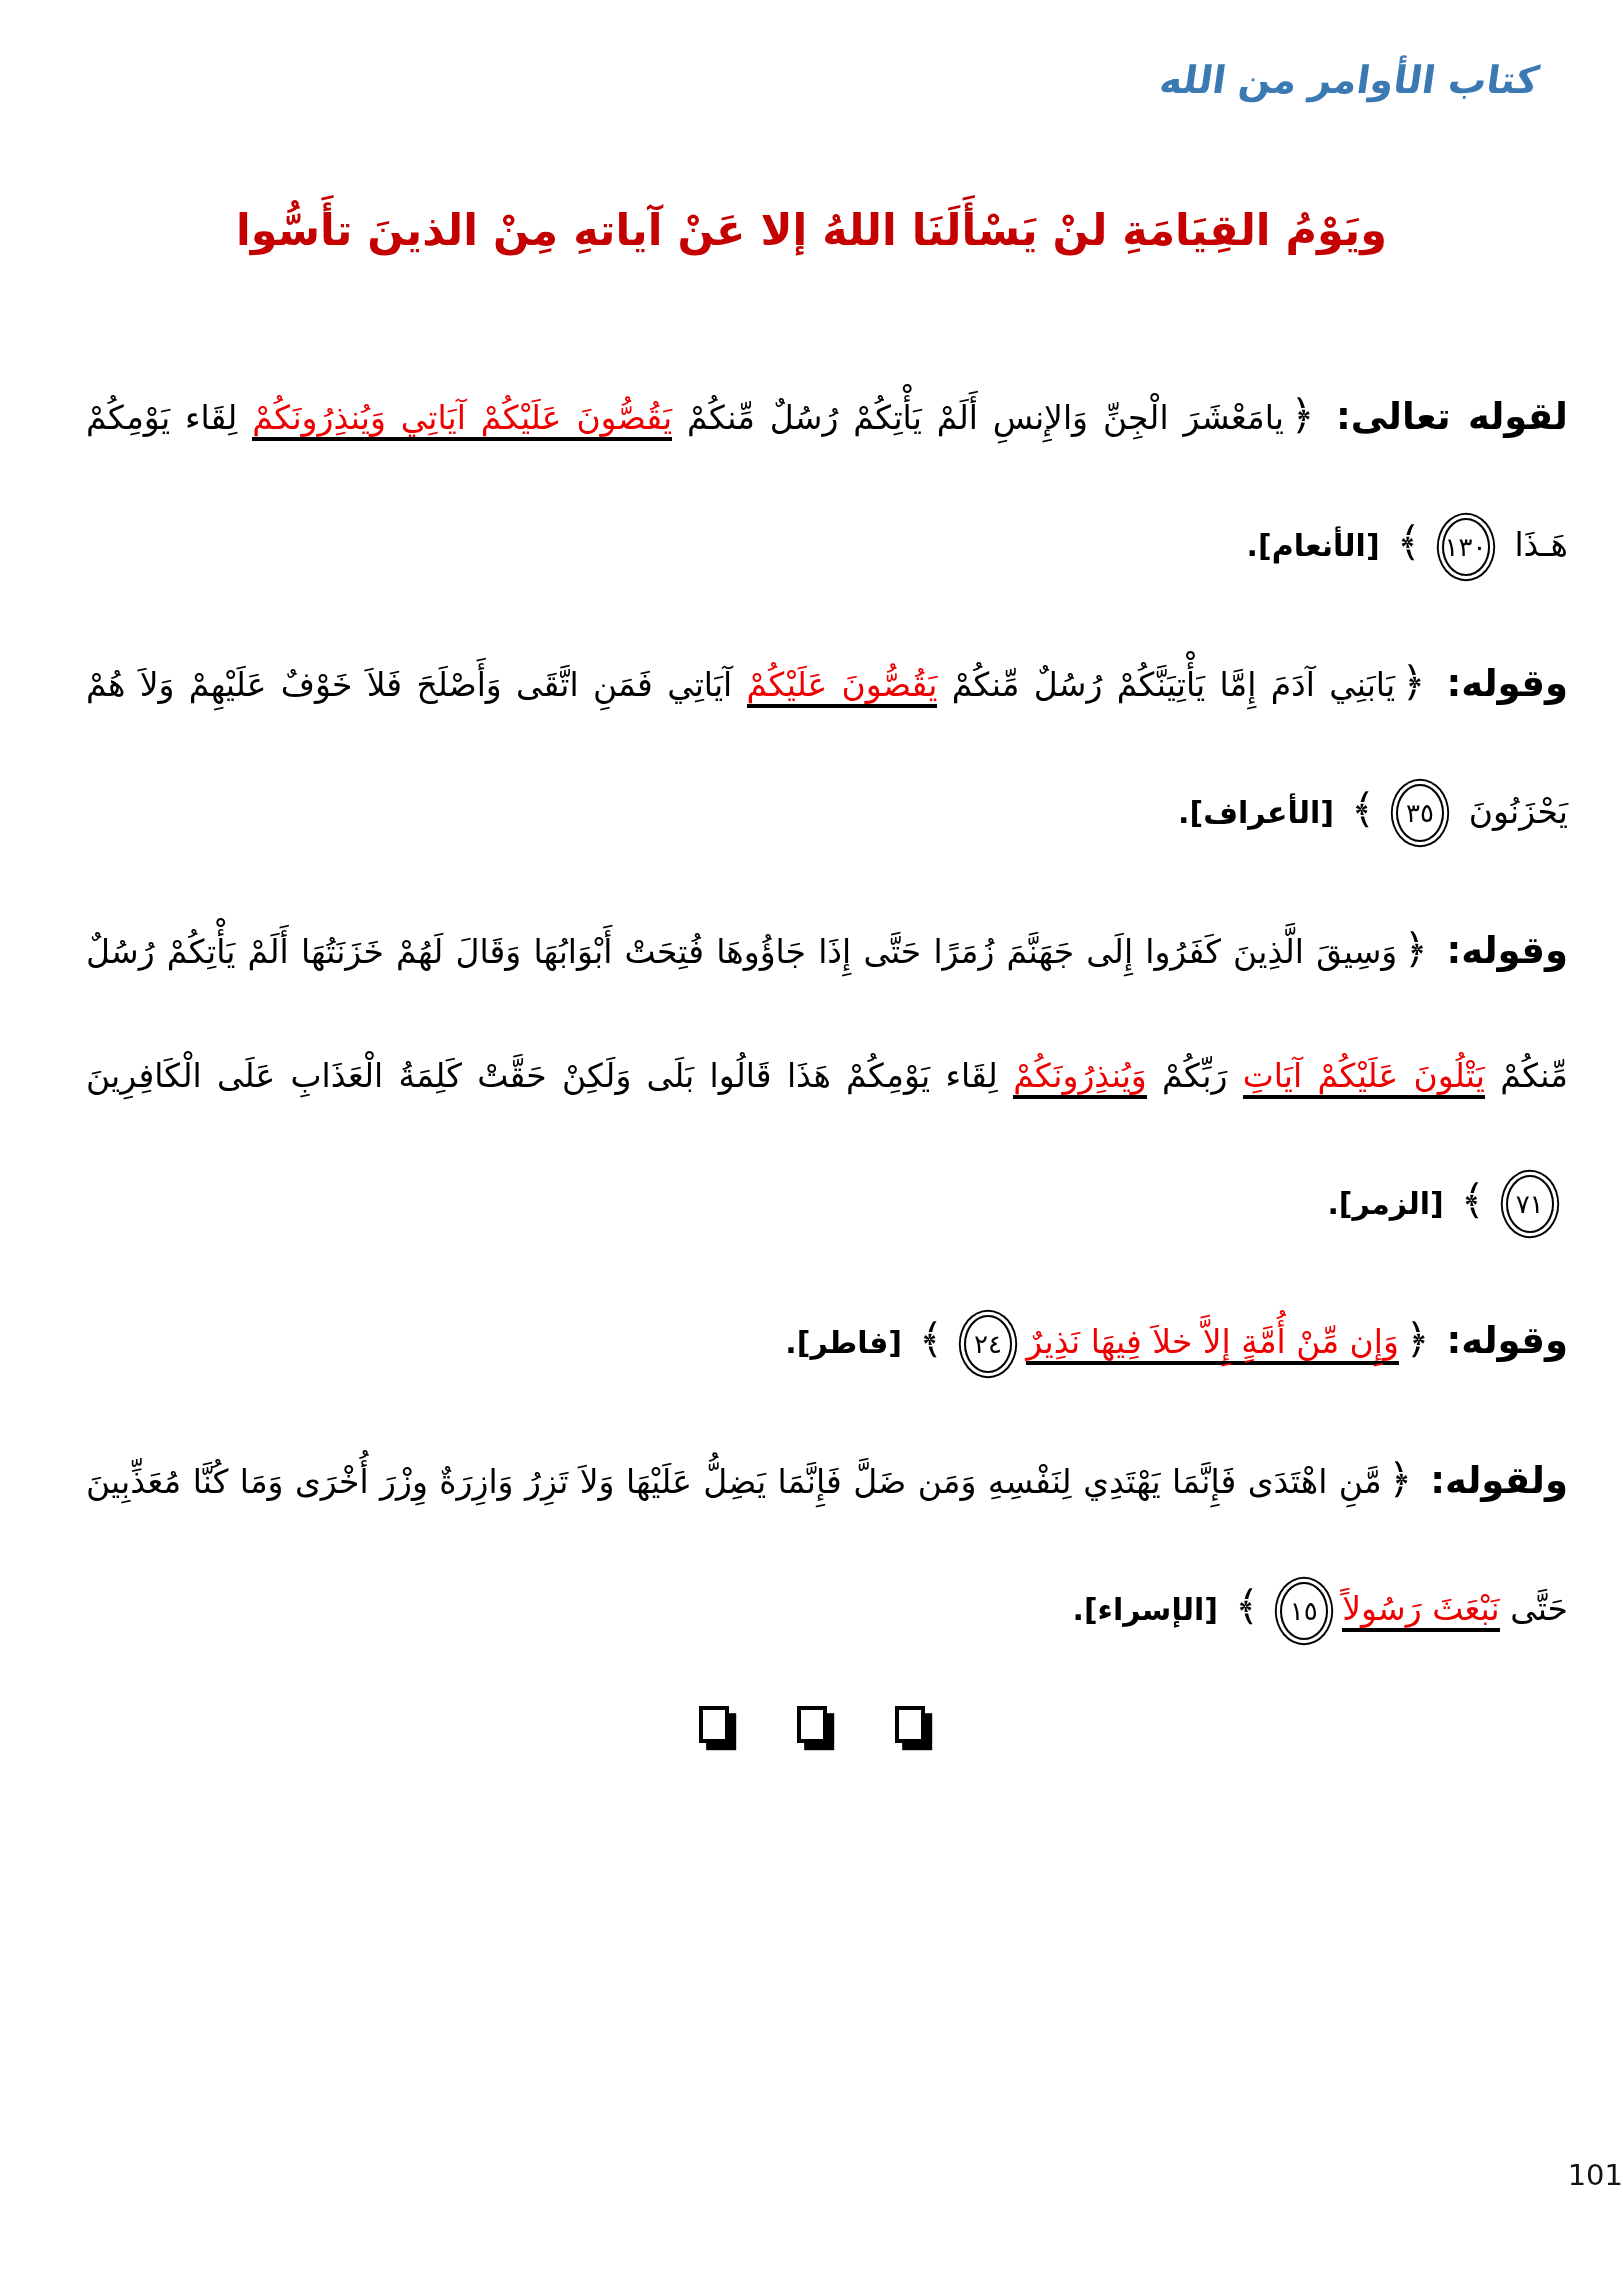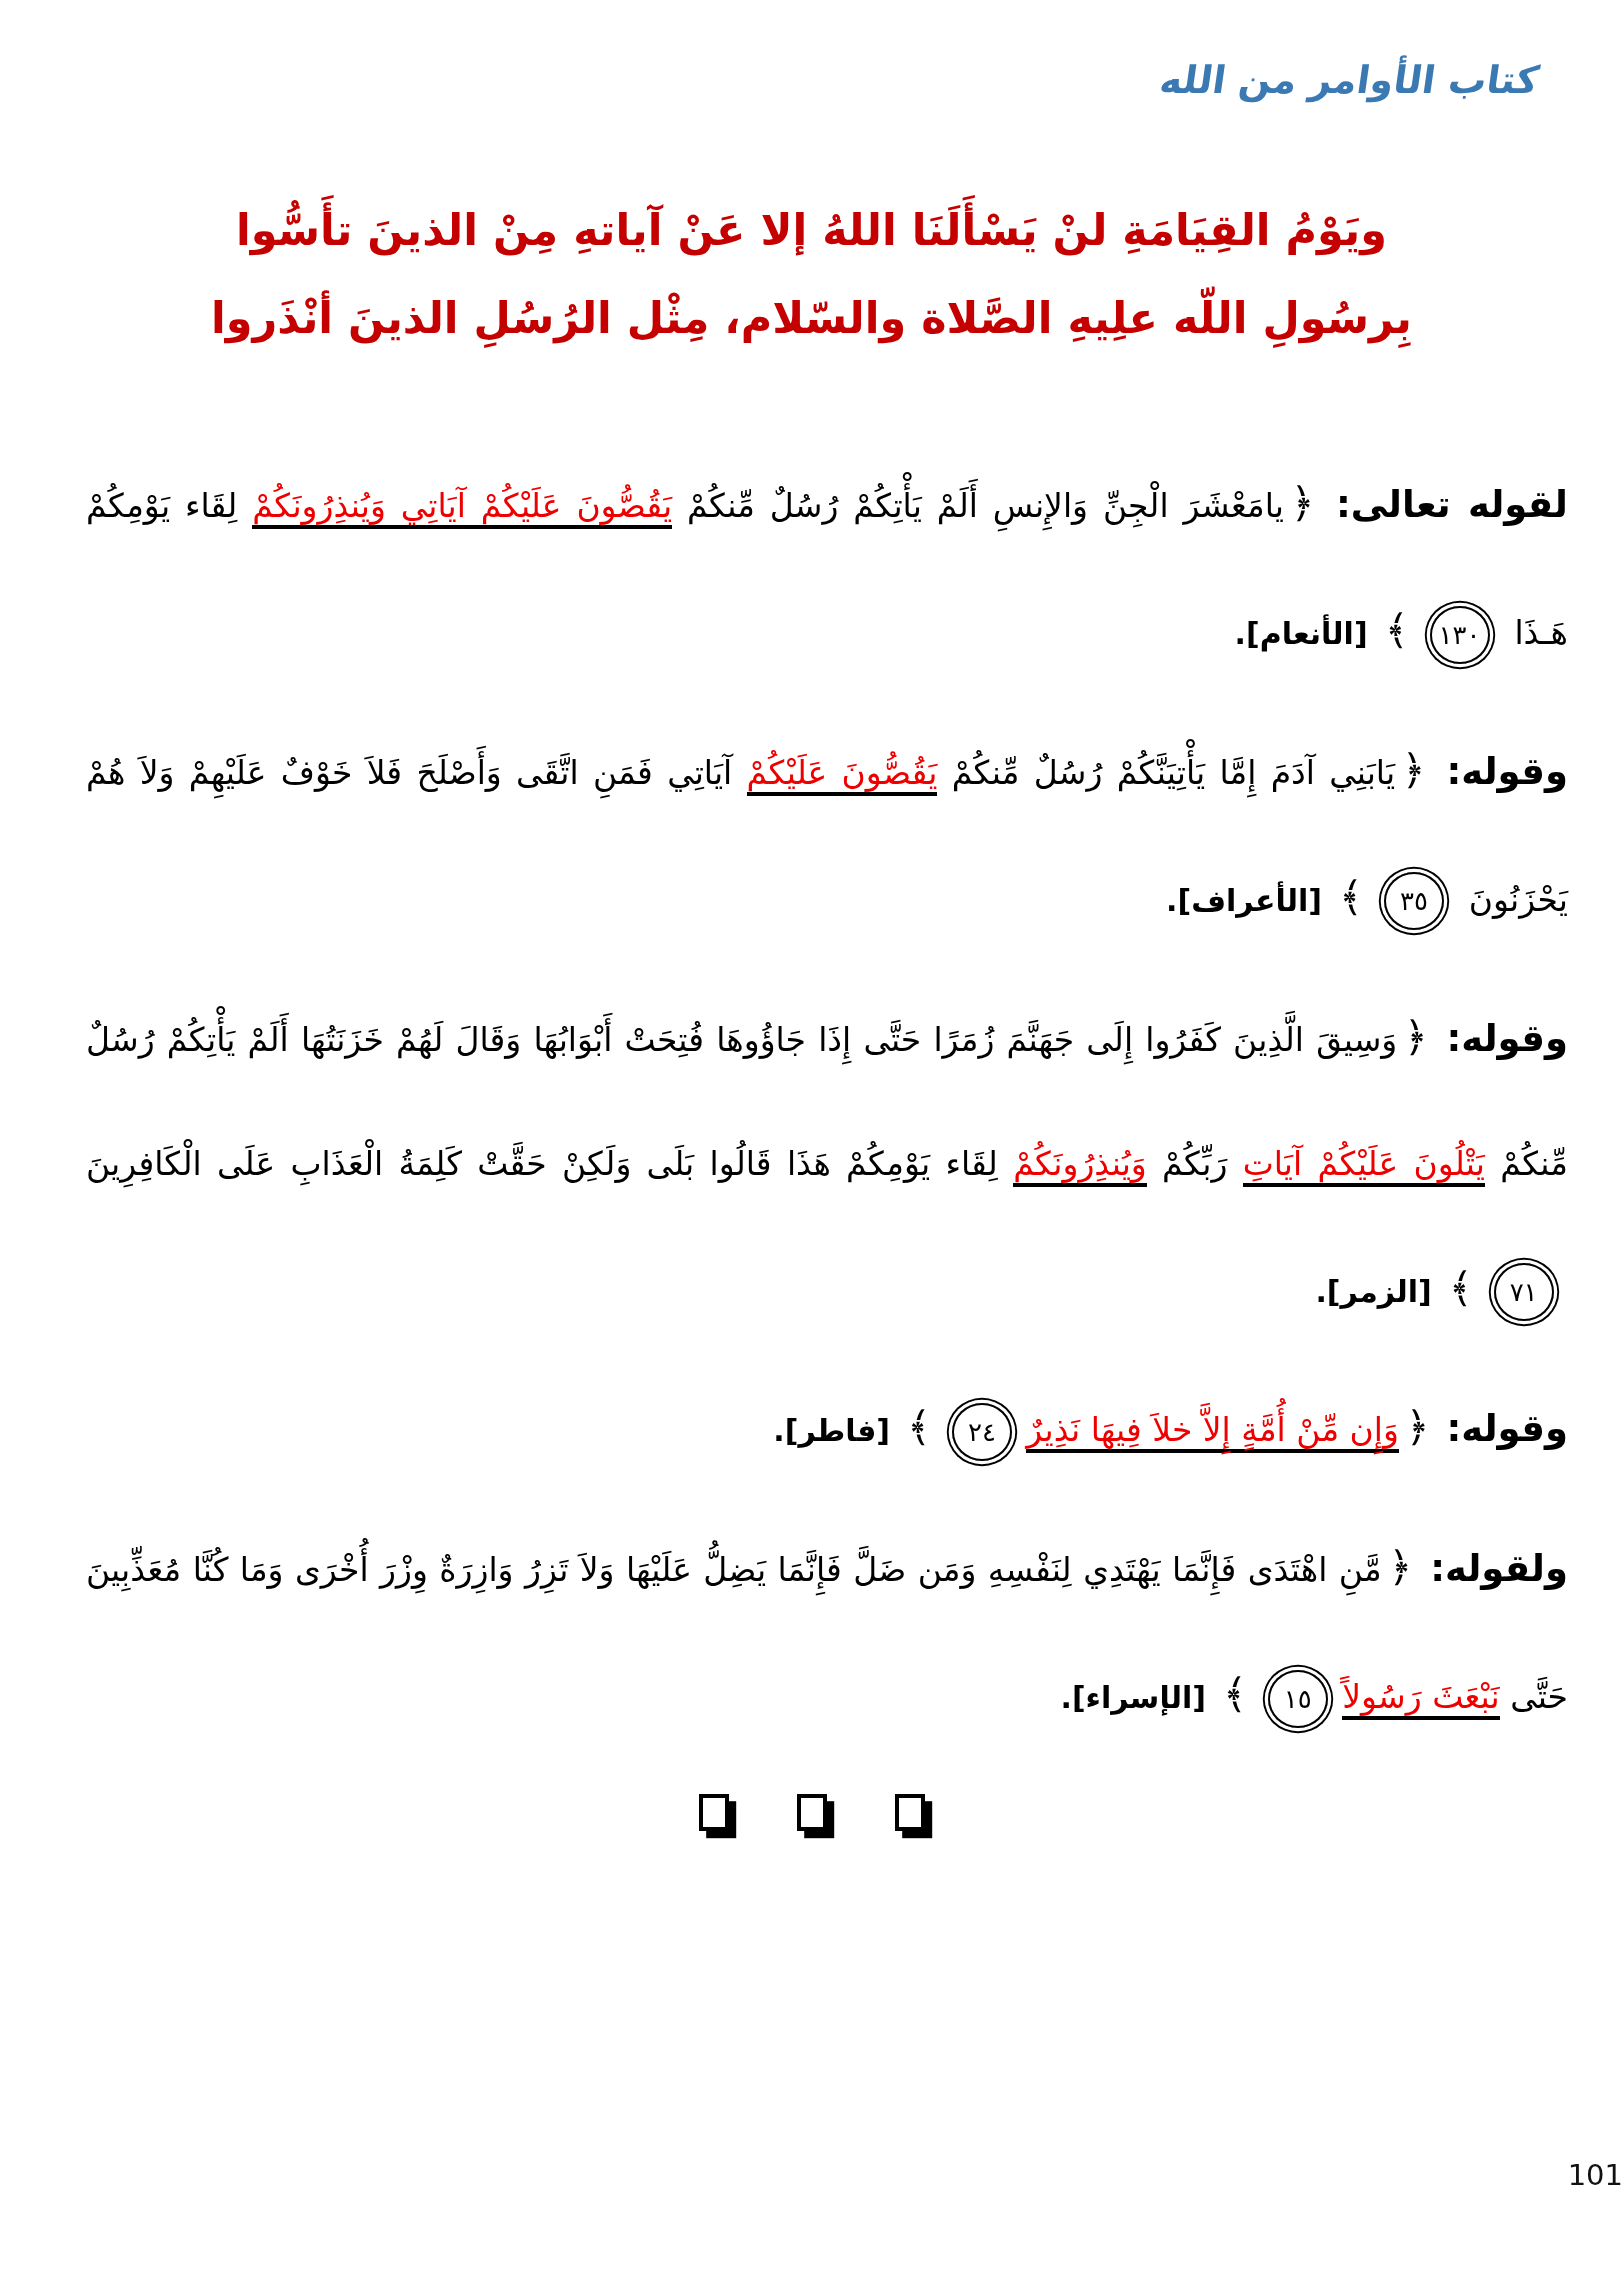--- a/index.html
+++ b/index.html
@@ -65,21 +65,21 @@
     padding: 0 6.5px;
   }
   .seg-red {
     color: var(--verse-red, #ee0000);
     border-bottom: 4.6px solid #000000;
     padding-bottom: 0;
   }
   .verse-num {
     display: inline-block;
     vertical-align: middle;
-    width: 60px;
+    width: 48px;
     height: 58px;
     line-height: 54px;
     margin: 0 14.4px;
     text-align: center;
     font-size: 26px;
     border: 2px solid #000000;
     border-radius: 50%;
     box-shadow: 0 0 0 3.3px #ffffff, 0 0 0 5.2px #000000;
   }
   .source {
@@ -118,21 +118,20 @@
 <body>
 
 <div class="page">
 
   <header class="page-header">
     <span class="calligraphy">كتاب الأوامر من الله</span>
   </header>
 
   <h1 class="heading">
     <div>ويَوْمُ القِيَامَةِ لنْ يَسْأَلَنَا اللهُ إلا عَنْ آياتهِ مِنْ الذينَ تأَسُّوا</div>
-    <div>بِرسُولِ اللّه علِيهِ الصَّلاة والسّلام، مِثْل الرُسُلِ الذينَ أنْذَروا</div>
   </h1>
 
   <main class="quotes" id="quotes">
 
   <p class="quote"><span class="lead">لقوله تعالى:</span> <span class="bracket">﴿</span><span class="seg-plain">يامَعْشَرَ الْجِنِّ وَالإِنسِ أَلَمْ يَأْتِكُمْ رُسُلٌ مِّنكُمْ </span><span class="seg-red">يَقُصُّونَ عَلَيْكُمْ آيَاتِي وَيُنذِرُونَكُمْ</span><span class="seg-plain"> لِقَاء يَوْمِكُمْ هَـذَا </span><span class="verse-num">١٣٠</span><span class="bracket">﴾</span> <span class="source">[الأنعام].</span></p>
       <p class="quote"><span class="lead">وقوله:</span> <span class="bracket">﴿</span><span class="seg-plain">يَابَنِي آدَمَ إِمَّا يَأْتِيَنَّكُمْ رُسُلٌ مِّنكُمْ </span><span class="seg-red">يَقُصُّونَ عَلَيْكُمْ</span><span class="seg-plain"> آيَاتِي فَمَنِ اتَّقَى وَأَصْلَحَ فَلاَ خَوْفٌ عَلَيْهِمْ وَلاَ هُمْ يَحْزَنُونَ </span><span class="verse-num">٣٥</span><span class="bracket">﴾</span> <span class="source">[الأعراف].</span></p>
       <p class="quote"><span class="lead">وقوله:</span> <span class="bracket">﴿</span><span class="seg-plain">وَسِيقَ الَّذِينَ كَفَرُوا إِلَى جَهَنَّمَ زُمَرًا حَتَّى إِذَا جَاؤُوهَا فُتِحَتْ أَبْوَابُهَا وَقَالَ لَهُمْ خَزَنَتُهَا أَلَمْ يَأْتِكُمْ رُسُلٌ مِّنكُمْ </span><span class="seg-red">يَتْلُونَ عَلَيْكُمْ آيَاتِ</span><span class="seg-plain"> رَبِّكُمْ </span><span class="seg-red">وَيُنذِرُونَكُمْ</span><span class="seg-plain"> لِقَاء يَوْمِكُمْ هَذَا قَالُوا بَلَى وَلَكِنْ حَقَّتْ كَلِمَةُ الْعَذَابِ عَلَى الْكَافِرِينَ </span><span class="verse-num">٧١</span><span class="bracket">﴾</span> <span class="source">[الزمر].</span></p>
       <p class="quote"><span class="lead">وقوله:</span> <span class="bracket">﴿</span><span class="seg-red">وَإِن مِّنْ أُمَّةٍ إِلاَّ خلاَ فِيهَا نَذِيرٌ</span><span class="verse-num">٢٤</span><span class="bracket">﴾</span> <span class="source">[فاطر].</span></p>
       <p class="quote"><span class="lead">ولقوله:</span> <span class="bracket">﴿</span><span class="seg-plain">مَّنِ اهْتَدَى فَإِنَّمَا يَهْتَدِي لِنَفْسِهِ وَمَن ضَلَّ فَإِنَّمَا يَضِلُّ عَلَيْهَا وَلاَ تَزِرُ وَازِرَةٌ وِزْرَ أُخْرَى وَمَا كُنَّا مُعَذِّبِينَ حَتَّى </span><span class="seg-red">نَبْعَثَ رَسُولاً</span><span class="verse-num">١٥</span><span class="bracket">﴾</span> <span class="source">[الإسراء].</span></p>
     </main>

